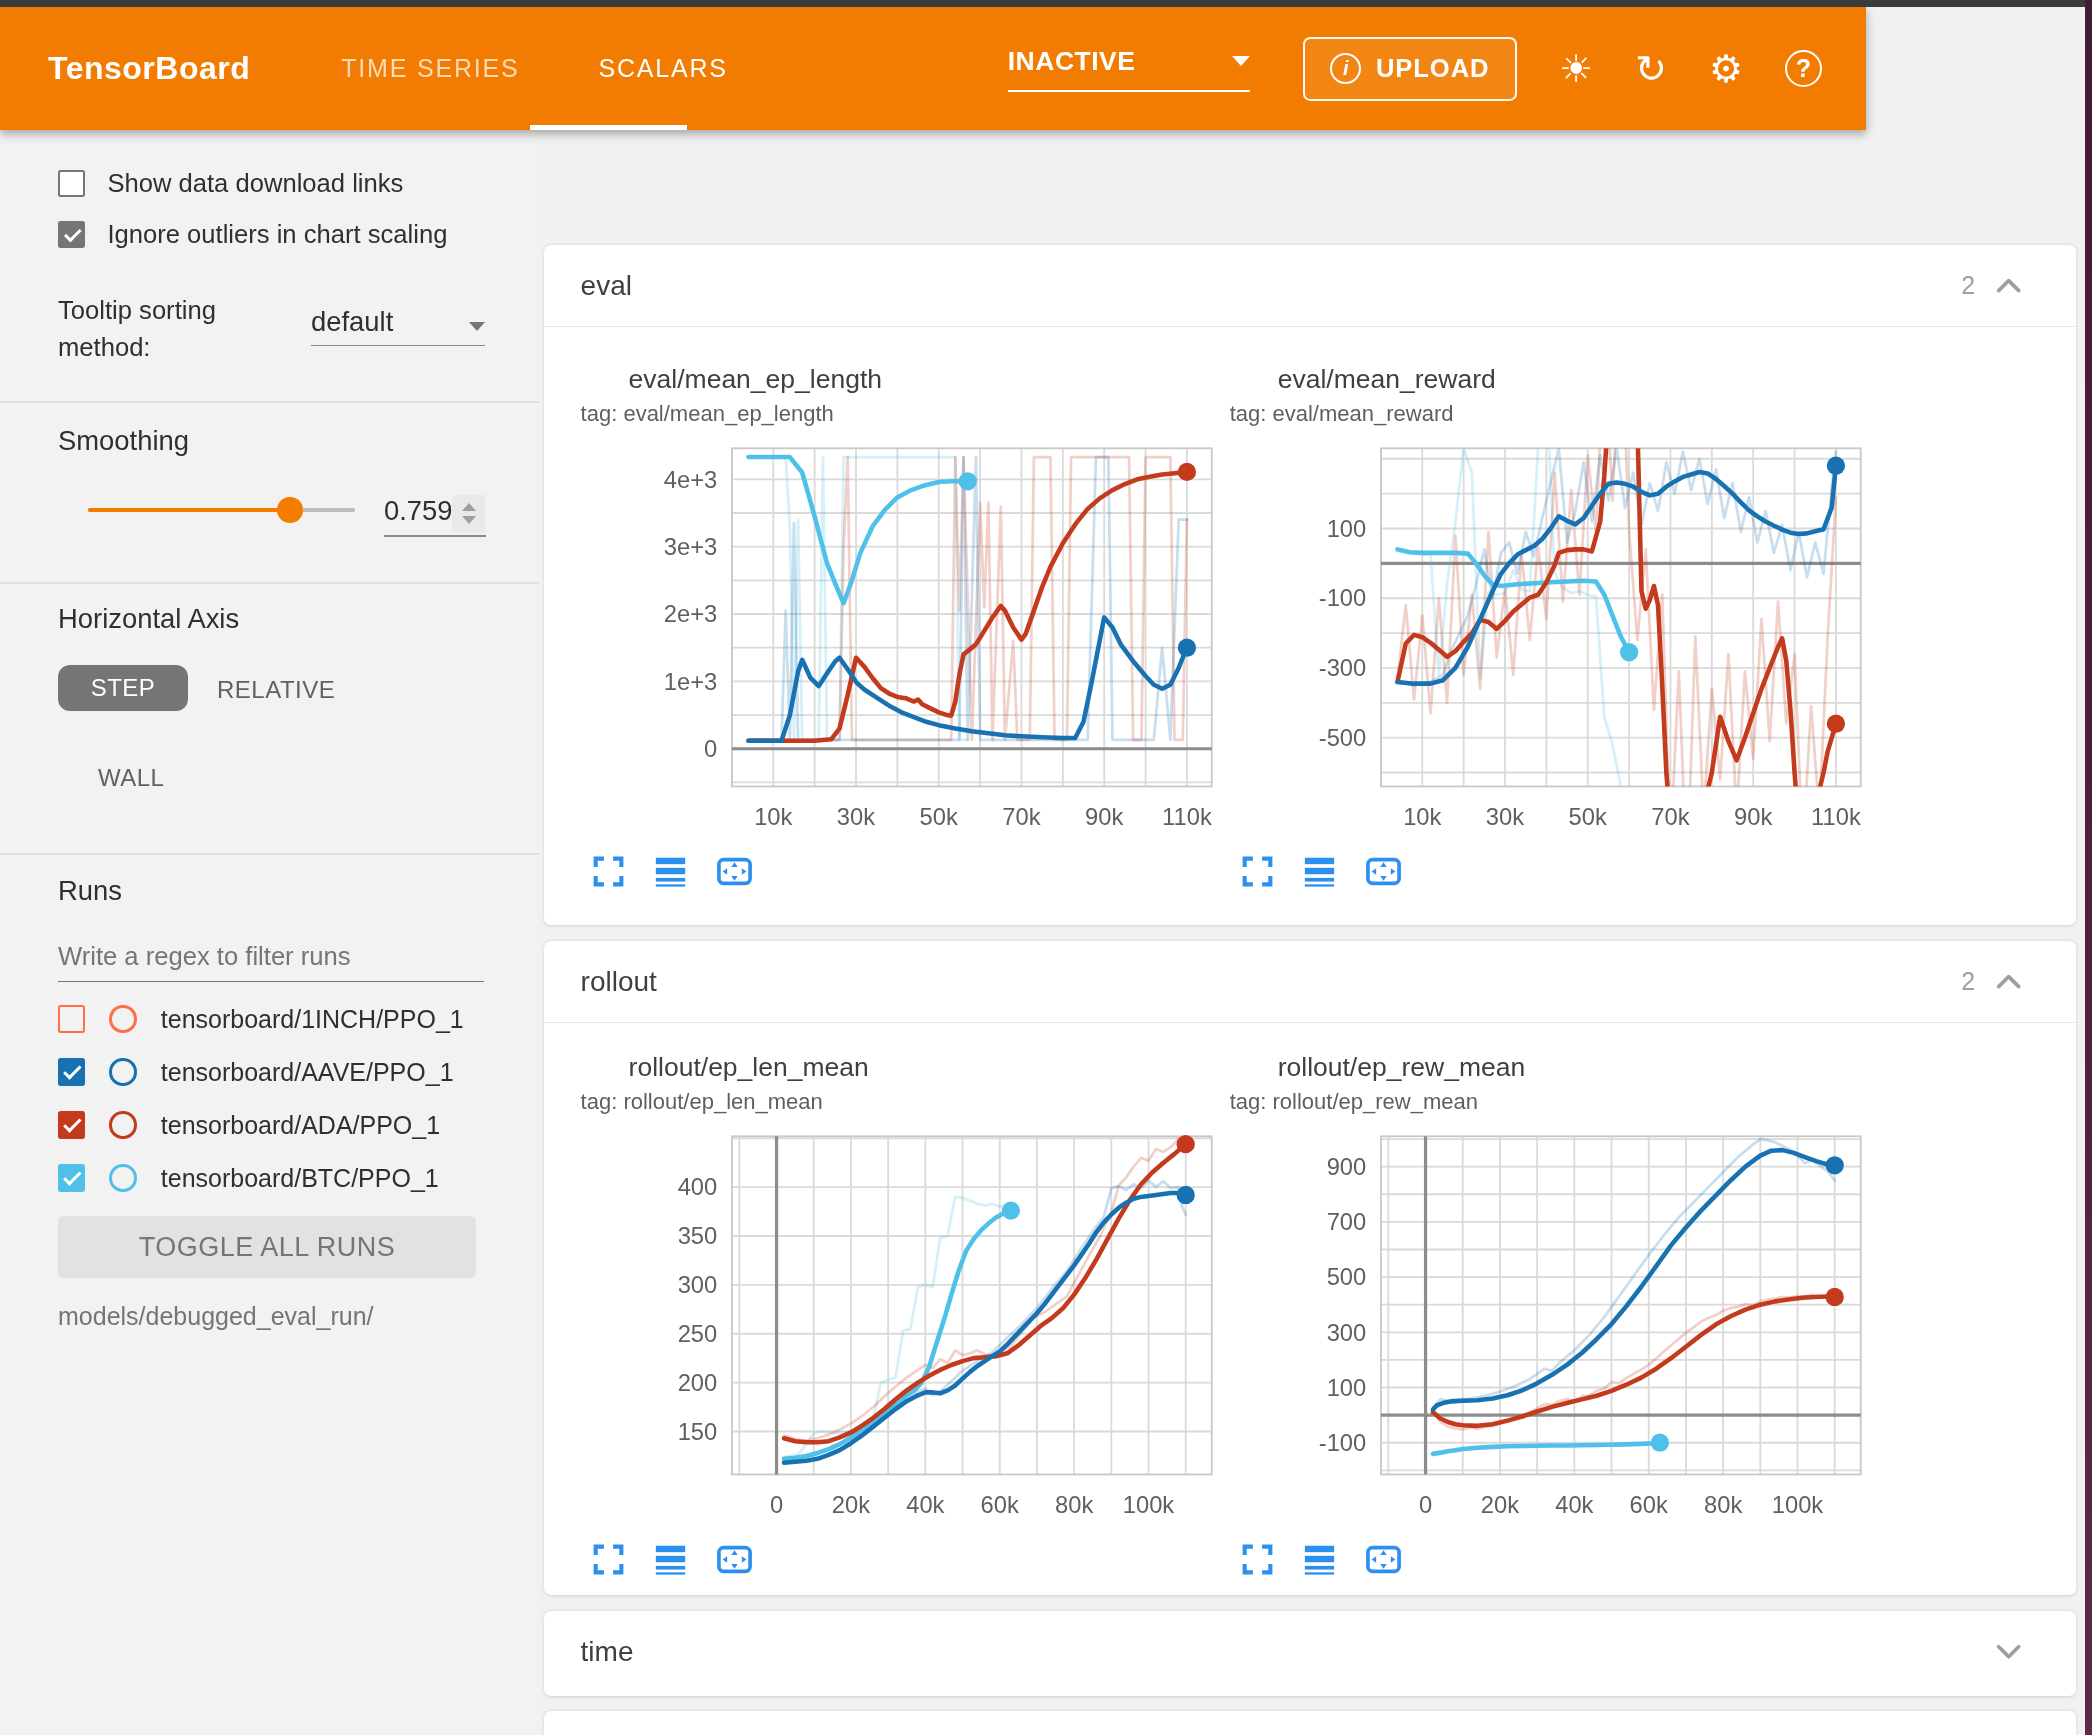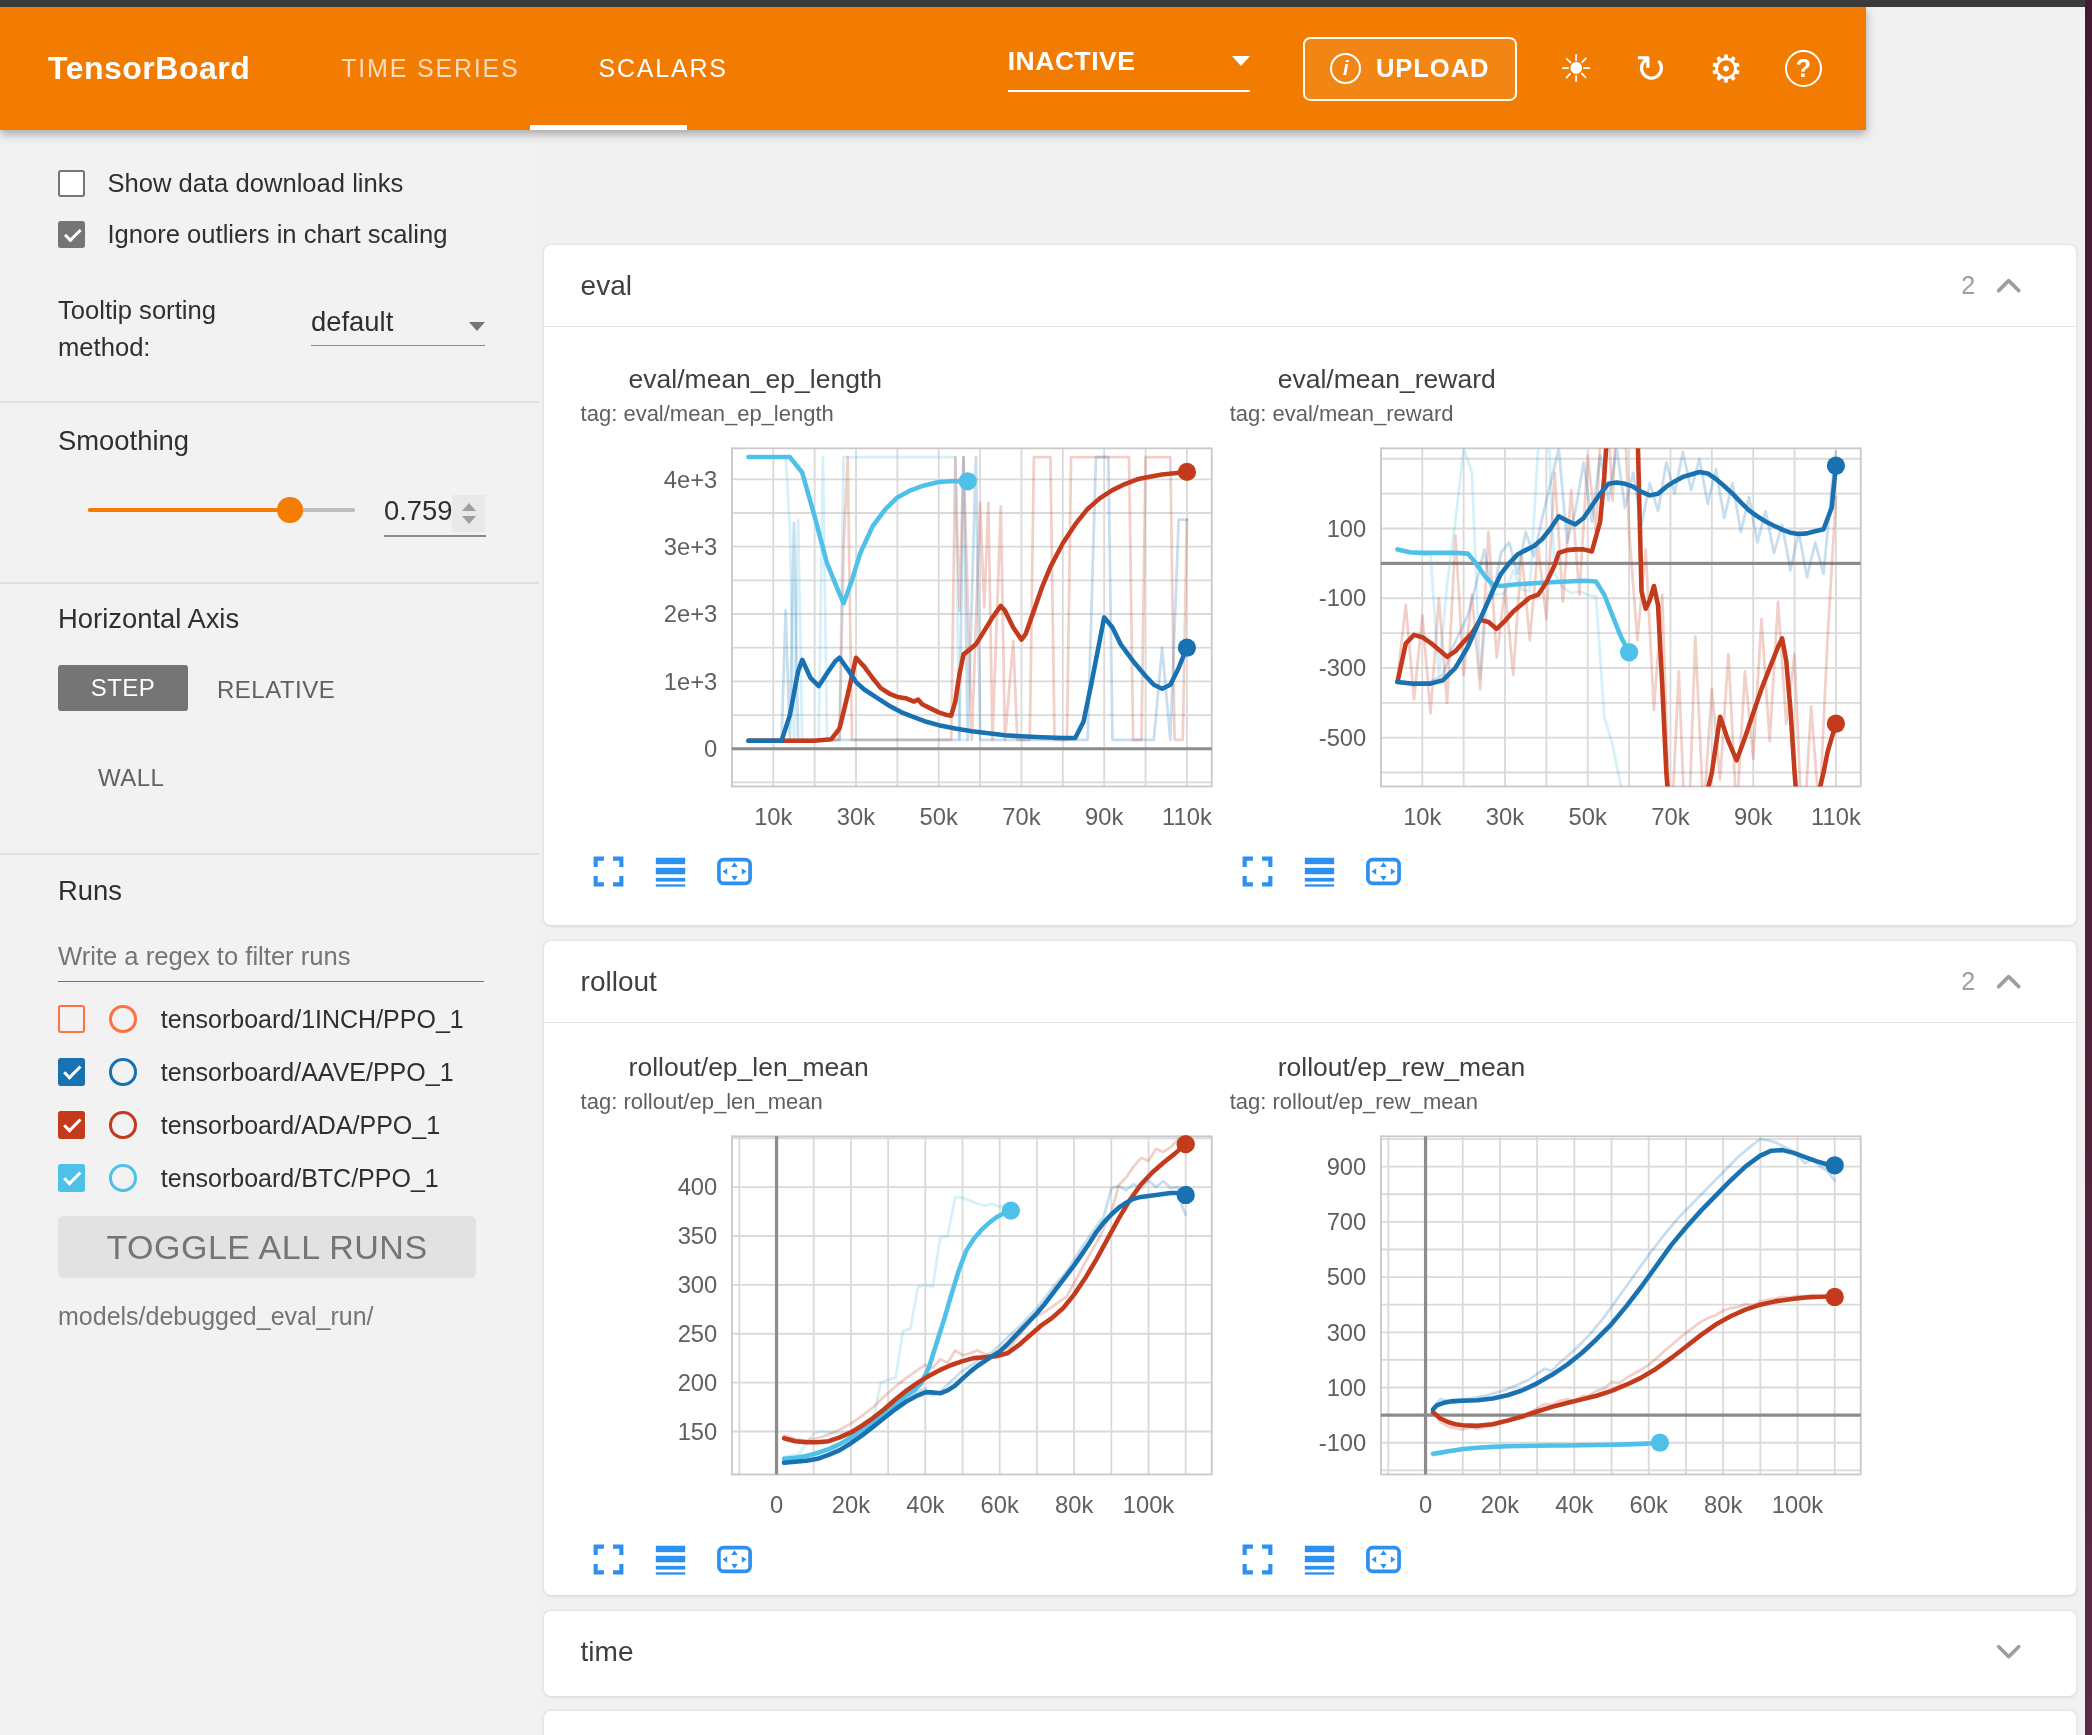--- a/index.html
+++ b/index.html
@@ -56,35 +56,35 @@
   .slider-track { position:absolute; height:3.7px; background:#bdbdbd; border-radius:1.8px; }
   .slider-fill { position:absolute; height:3.7px; background:#f57c00; border-radius:1.8px; }
   .slider-thumb { position:absolute; width:25.6px; height:25.6px; border-radius:50%; background:#f57c00; cursor:pointer; }
   .num-input { position:absolute; font-size:27.4px; color:#2f2f2f; }
   .spinner { position:absolute; width:33px; height:37px; background:#e9e9e9; display:flex;
     flex-direction:column; align-items:center; justify-content:center; gap:5.5px; cursor:pointer; }
   .sp-up { width:0;height:0;border-left:7.3px solid transparent;border-right:7.3px solid transparent;border-bottom:8.2px solid #9e9ea5; }
   .sp-dn { width:0;height:0;border-left:7.3px solid transparent;border-right:7.3px solid transparent;border-top:8.2px solid #9e9ea5; }
   .underline-gray { position:absolute; height:1.8px; background:#8a8a8a; }
   .axis-btn { position:absolute; width:130px; height:46px; background:#757575; color:#fff;
-    border:none; border-radius:3px; font-size:24px; letter-spacing:0.5px;
+    border:none; border-radius:12px; font-size:24px; letter-spacing:0.5px;
     font-family:"Liberation Sans",sans-serif; cursor:pointer; }
   .axis-opt { position:absolute; font-size:24px; color:#616161; letter-spacing:0.5px; cursor:pointer; }
   .regex-input { position:absolute; border:none; outline:none; background:transparent;
     border-bottom:1.8px solid #757575; font-size:25.6px; color:#2f2f2f; height:50px;
     font-family:"Liberation Sans",sans-serif; }
   .regex-input::placeholder { color:#757575; }
   .run-row { position:absolute; left:58px; height:40px; display:flex; align-items:center; cursor:pointer; }
   .run-cb { width:27.4px; height:27.4px; border-radius:2.7px; border:2.7px solid; position:relative; flex:none; }
   .run-cb.checked:after { content:""; position:absolute; left:3.7px; top:5.5px; width:13.7px; height:6.4px;
     border-left:3.7px solid #fff; border-bottom:3.7px solid #fff; transform:rotate(-45deg); }
   .run-circle { width:27.4px; height:27.4px; border-radius:50%; border:3.7px solid; margin-left:24px; flex:none; }
   .run-label { font-size:25px; color:#2f2f2f; margin-left:24px; white-space:nowrap; }
   .toggle-btn { position:absolute; left:58px; width:418px; height:62px; background:#e2e2e2;
-    border:none; border-radius:5.5px; color:#757575; font-size:34px; letter-spacing:0.5px;
+    border:none; border-radius:5.5px; color:#757575; font-size:27px; letter-spacing:0.5px;
     font-family:"Liberation Sans",sans-serif; cursor:pointer; }
   .models-footer { position:absolute; left:58px; font-size:25px; color:#757575; }
 
   
   #main { top:131px; left:539px; width:1546px; bottom:0; background:#f1f1f1; }
   .filter-row { position:absolute; left:6.4px; top:25.6px; width:1518px; height:58px;
     border-bottom:2.7px solid #5f6368; display:flex; align-items:center; gap:12.8px; }
   .filter-input { border:none; outline:none; background:transparent; flex:1;
     font-size:28px; color:#2f2f2f; font-family:"Liberation Sans",sans-serif; }
   .filter-input::placeholder { color:#757575; }

